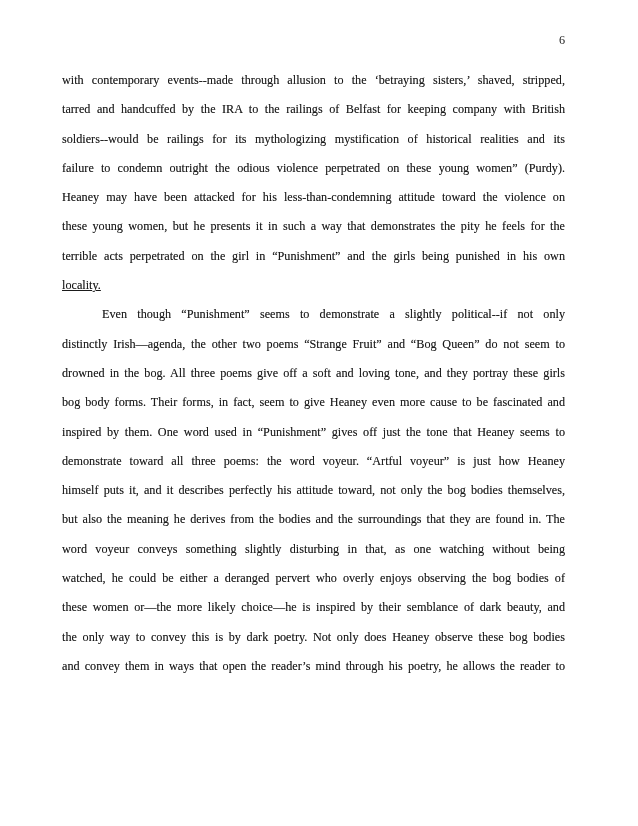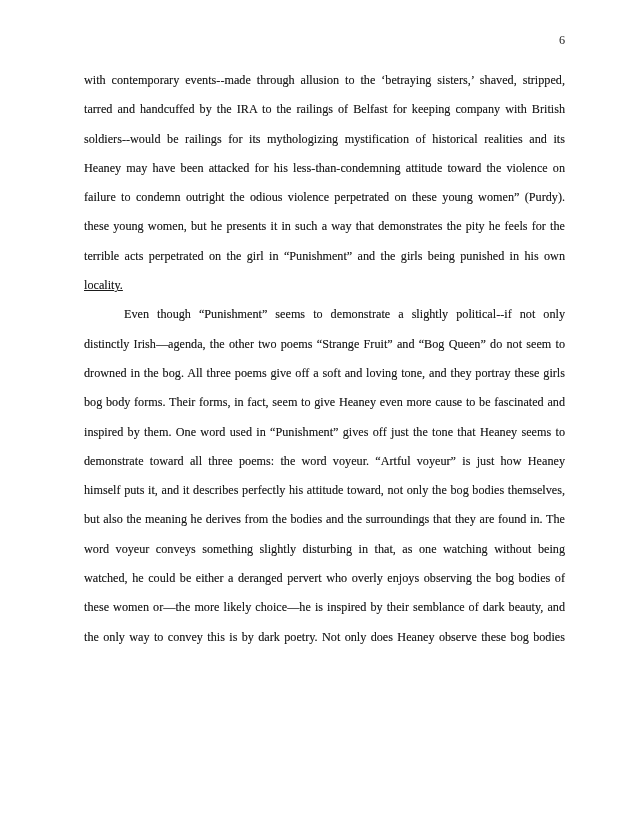--- a/index.html
+++ b/index.html
@@ -18,21 +18,21 @@
   .page-number {
     position: absolute;
     top: 33px; left: 73px; right: 73px;
     text-align: right;
     font-size: 12.2px;
     line-height: 14px;
     color: #222;
   }
   .body-text {
     position: absolute;
-    top: 66px; left: 84px; right: 73px;
+    top: 66px; left: 62px; right: 73px;
   }
   .line {
     font-size: 12.2px;
     line-height: 29.3px;
     height: 29.3px;
     text-align: justify;
     text-align-last: justify;
     -moz-text-align-last: justify;
     white-space: normal;
     color: #1b1b1b;
@@ -52,36 +52,37 @@
 
 <div class="page">
   <div class="page-number">6</div>
 
   <div class="body-text">
 
     <div>
       <div class="line">with contemporary events--made through allusion to the ‘betraying sisters,’ shaved, stripped,</div>
       <div class="line">tarred and handcuffed by the IRA to the railings of Belfast for keeping company with British</div>
       <div class="line">soldiers--would be railings for its mythologizing mystification of historical realities and its</div>
+      <div class="line">failure to condemn outright the odious violence perpetrated on these young women” (Purdy).</div>
       <div class="line">Heaney may have been attacked for his less-than-condemning attitude toward the violence on</div>
-      <div class="line">failure to condemn outright the odious violence perpetrated on these young women” (Purdy).</div>
       <div class="line">these young women, but he presents it in such a way that demonstrates the pity he feels for the</div>
       <div class="line">terrible acts perpetrated on the girl in “Punishment” and the girls being punished in his own</div>
       <div class="line no-justify">locality.</div>
     </div>
 
     <div>
       <div class="line indent">Even though “Punishment” seems to demonstrate a slightly political--if not only</div>
       <div class="line">distinctly Irish—agenda, the other two poems “Strange Fruit” and “Bog Queen” do not seem to</div>
       <div class="line">drowned in the bog. All three poems give off a soft and loving tone, and they portray these girls</div>
       <div class="line">bog body forms. Their forms, in fact, seem to give Heaney even more cause to be fascinated and</div>
       <div class="line">inspired by them. One word used in “Punishment” gives off just the tone that Heaney seems to</div>
       <div class="line">demonstrate toward all three poems: the word voyeur. “Artful voyeur” is just how Heaney</div>
       <div class="line">himself puts it, and it describes perfectly his attitude toward, not only the bog bodies themselves,</div>
       <div class="line">but also the meaning he derives from the bodies and the surroundings that they are found in. The</div>
       <div class="line">word voyeur conveys something slightly disturbing in that, as one watching without being</div>
       <div class="line">watched, he could be either a deranged pervert who overly enjoys observing the bog bodies of</div>
       <div class="line">these women or—the more likely choice—he is inspired by their semblance of dark beauty, and</div>
       <div class="line">the only way to convey this is by dark poetry. Not only does Heaney observe these bog bodies</div>
+      <div class="line">and convey them in ways that open the reader’s mind through his poetry, he allows the reader to</div>
     </div>
 
   </div>
 </div>
 
 </body></html>

